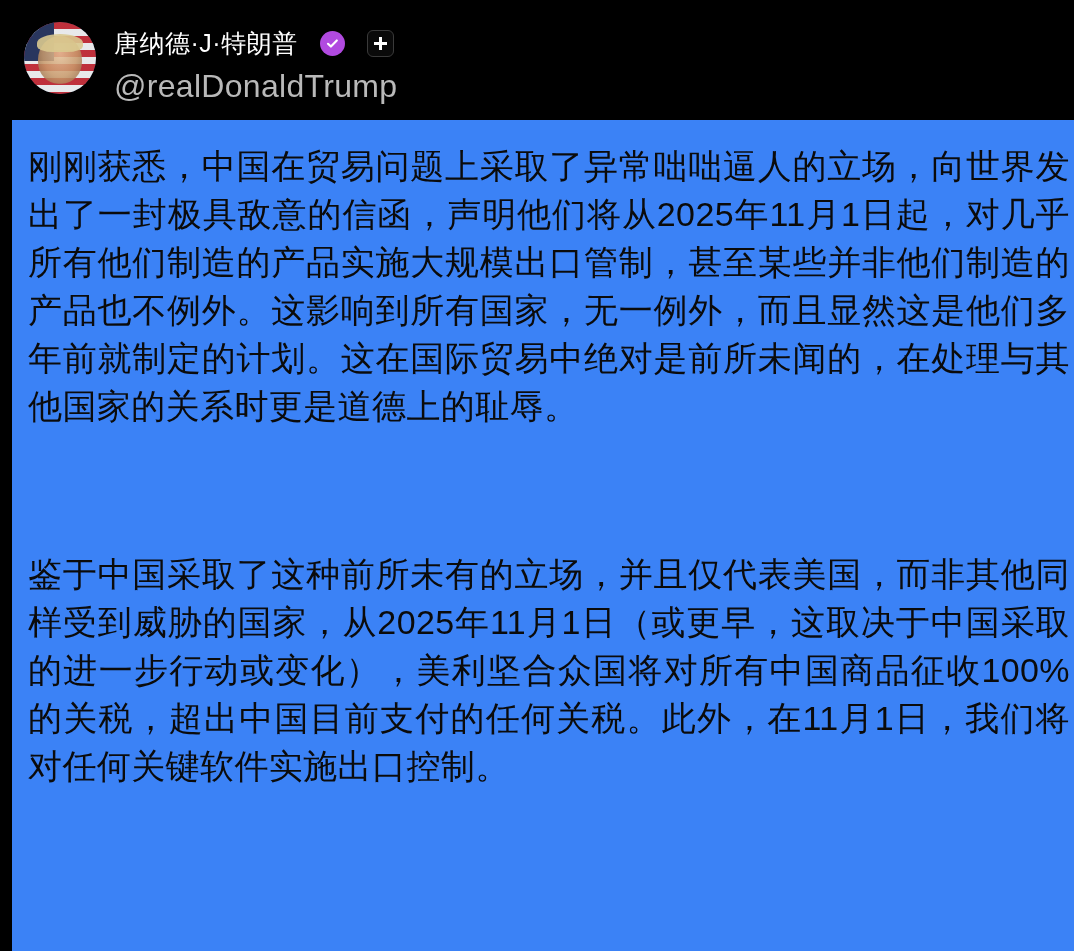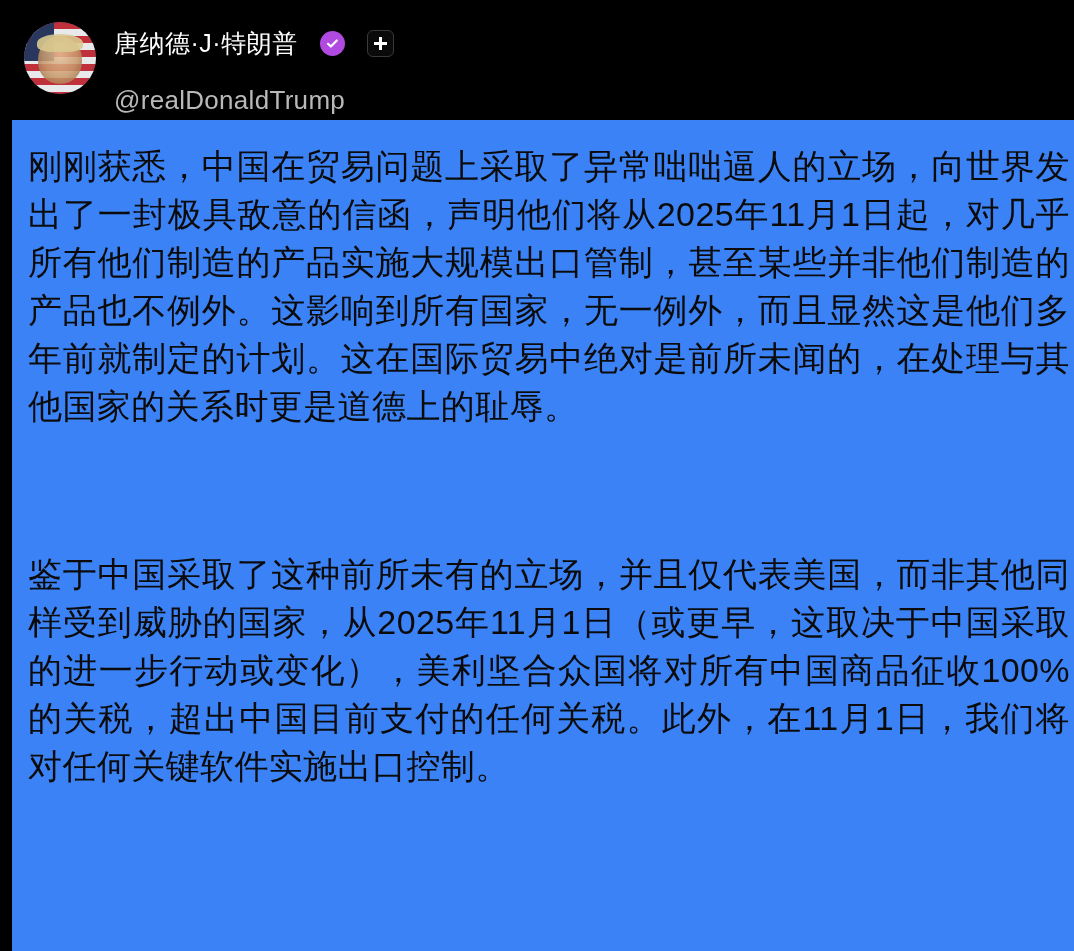--- a/index.html
+++ b/index.html
@@ -131,23 +131,23 @@
     content: "";
     position: absolute;
     background: #ffffff;
   }
   .plus-badge { position: relative; }
   .plus-badge::before { width: 13px; height: 3px; }
   .plus-badge::after  { width: 3px; height: 13px; }
 
   .handle {
     color: #b9b9b9;
-    font-size: 26px;
+    font-size: 32px;
     line-height: 32px;
-    margin-top: 24px;
+    margin-top: 10px;
     letter-spacing: 0.3px;
     white-space: nowrap;
   }
 
   
   .sheet {
     position: absolute;
     left: 12px;
     top: 120px;
     width: 1074px;

